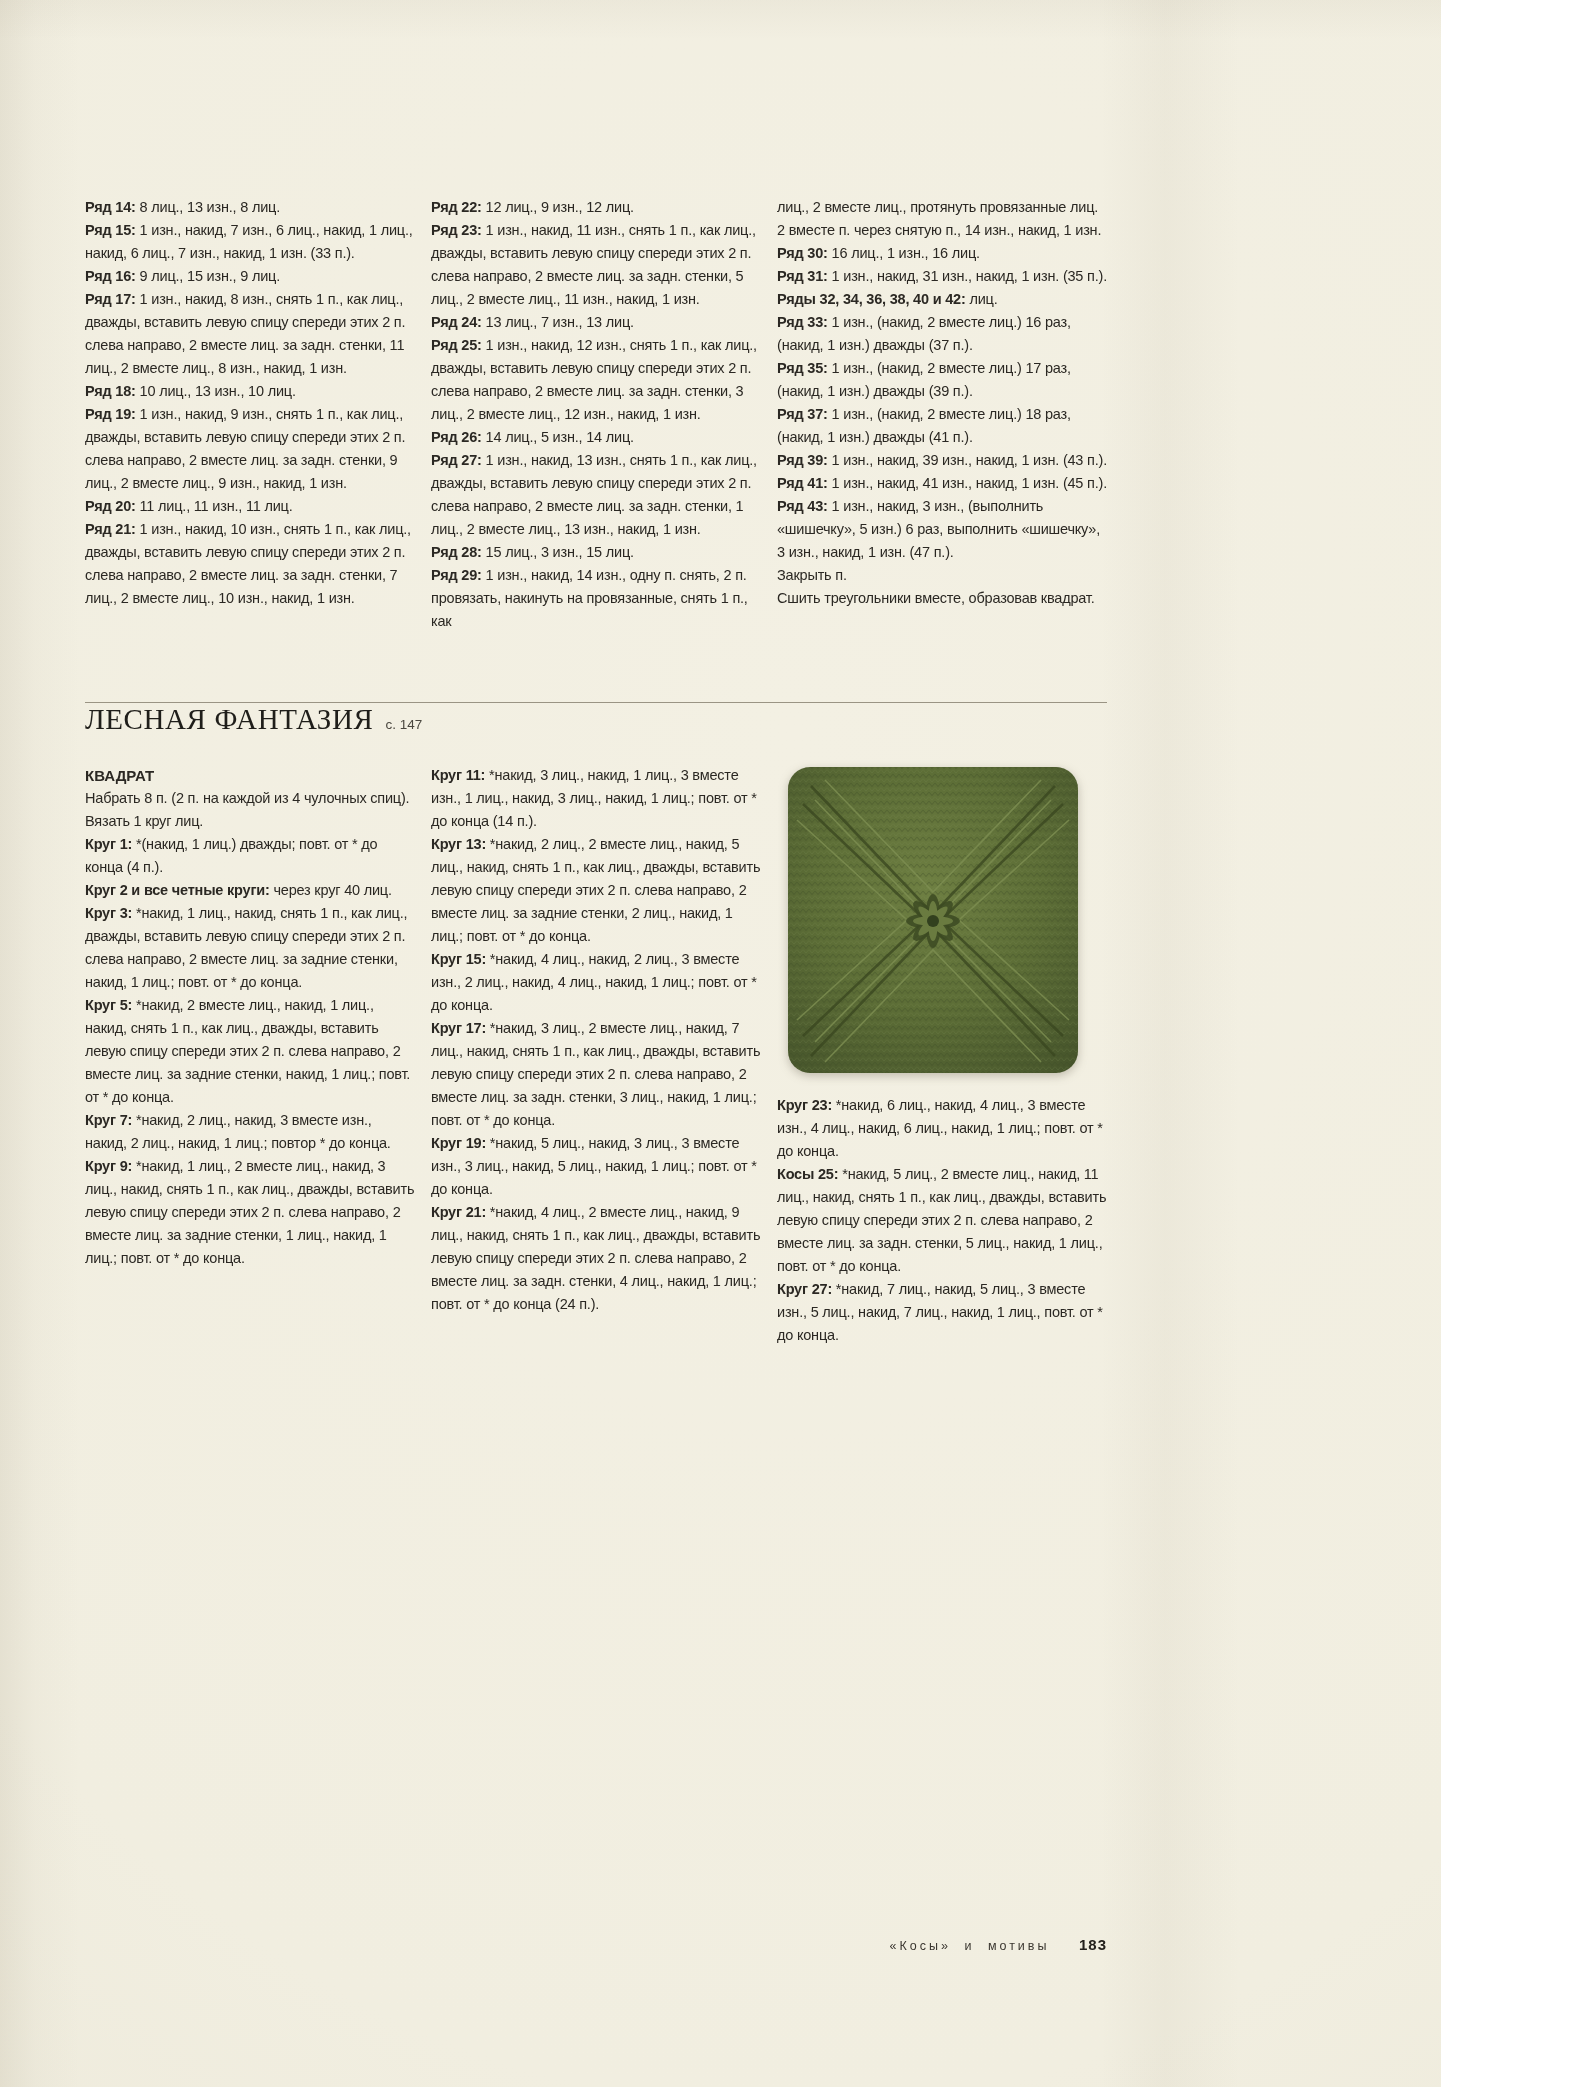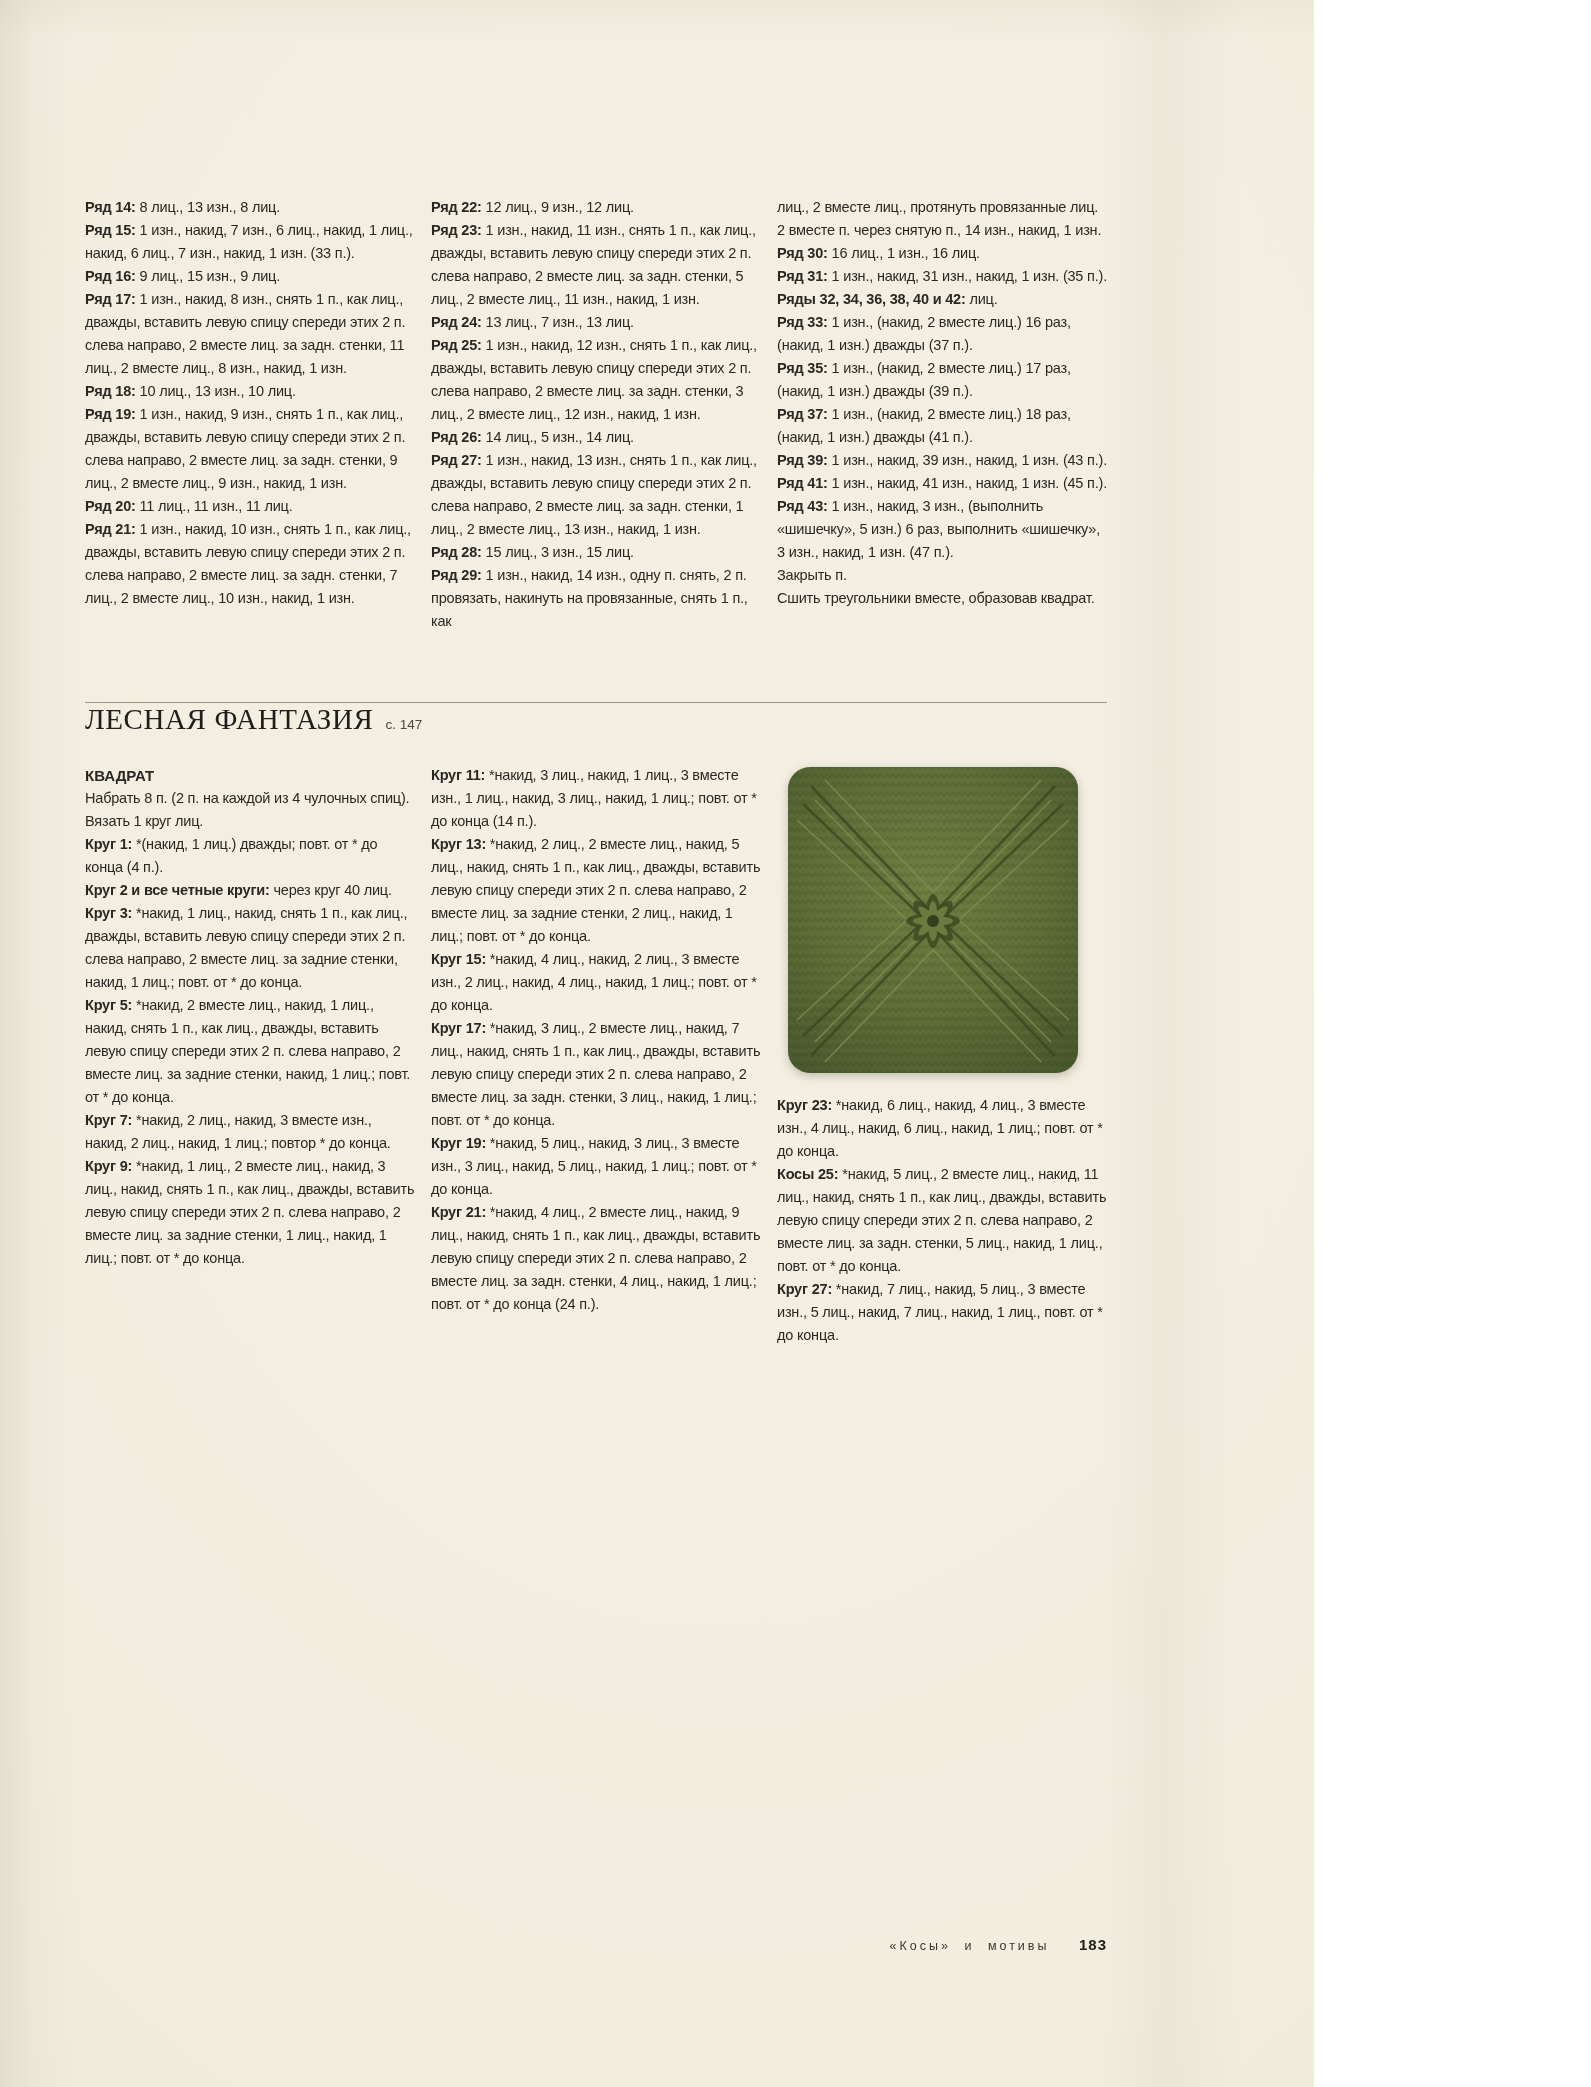--- a/index.html
+++ b/index.html
@@ -1,21 +1,21 @@
 <!DOCTYPE html>
 <html lang="ru"><head>
 <meta charset="utf-8">
 <style>
   * { box-sizing: border-box; margin: 0; padding: 0; }
   html, body { width: 1591px; height: 2087px; }
   body { font-family: "Liberation Sans", sans-serif; }
 
   .page {
     position: relative;
-    width: 1314px;
+    width: 1441px;
     height: 2087px;
     overflow: hidden;
     color: #2b2823;
     background: radial-gradient(140% 120% at 55% 35%, #f3f0e3 0%, #f1eee0 55%, #e9e5d5 100%);
   }
   .page::before {
     content: "";
     position: absolute; inset: 0;
     pointer-events: none;
     background:

